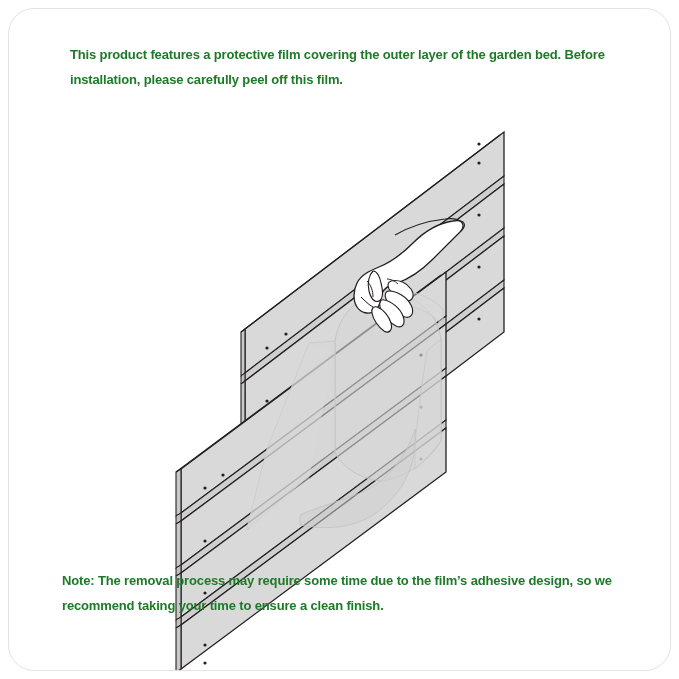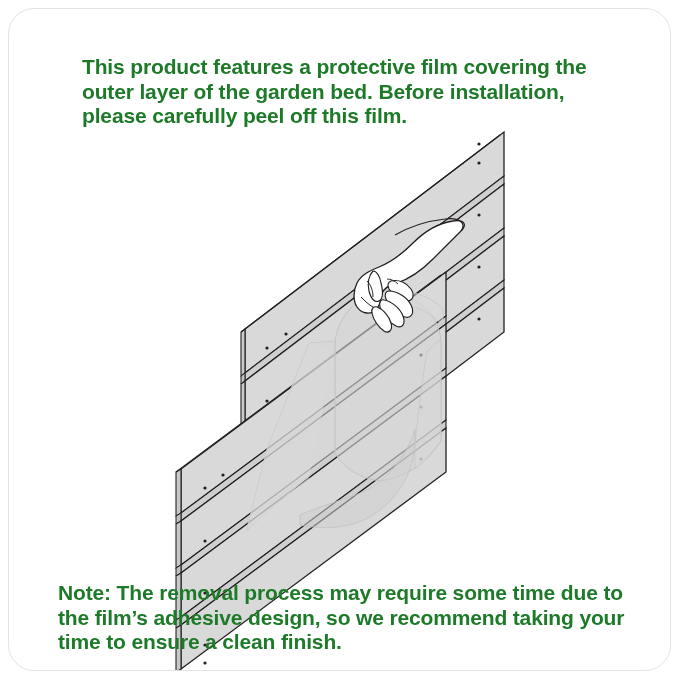--- a/index.html
+++ b/index.html
@@ -25,35 +25,35 @@
     border: 1px solid #e3e3e3;
     border-radius: 26px;
     overflow: hidden;
   }
 
   .instruction-text {
     position: absolute;
     color: #1d7a28;
     font-family: "Liberation Sans", sans-serif;
     font-weight: bold;
-    font-size: 21px;
+    font-size: 13px;
     line-height: 24.5px;
     letter-spacing: -0.15px;
     white-space: pre-wrap;
-    margin: 12px;
+    margin: 0;
   }
 
   #top-text {
     left: 61px;
     top: 34px;
     width: 548px;
   }
 
   #bottom-text {
-    left: 37px;
+    left: 53px;
     top: 560px;
     width: 590px;
   }
 
   .illustration {
     position: absolute;
     left: 0px;
     top: 0px;
     width: 663px;
     height: 663px;

